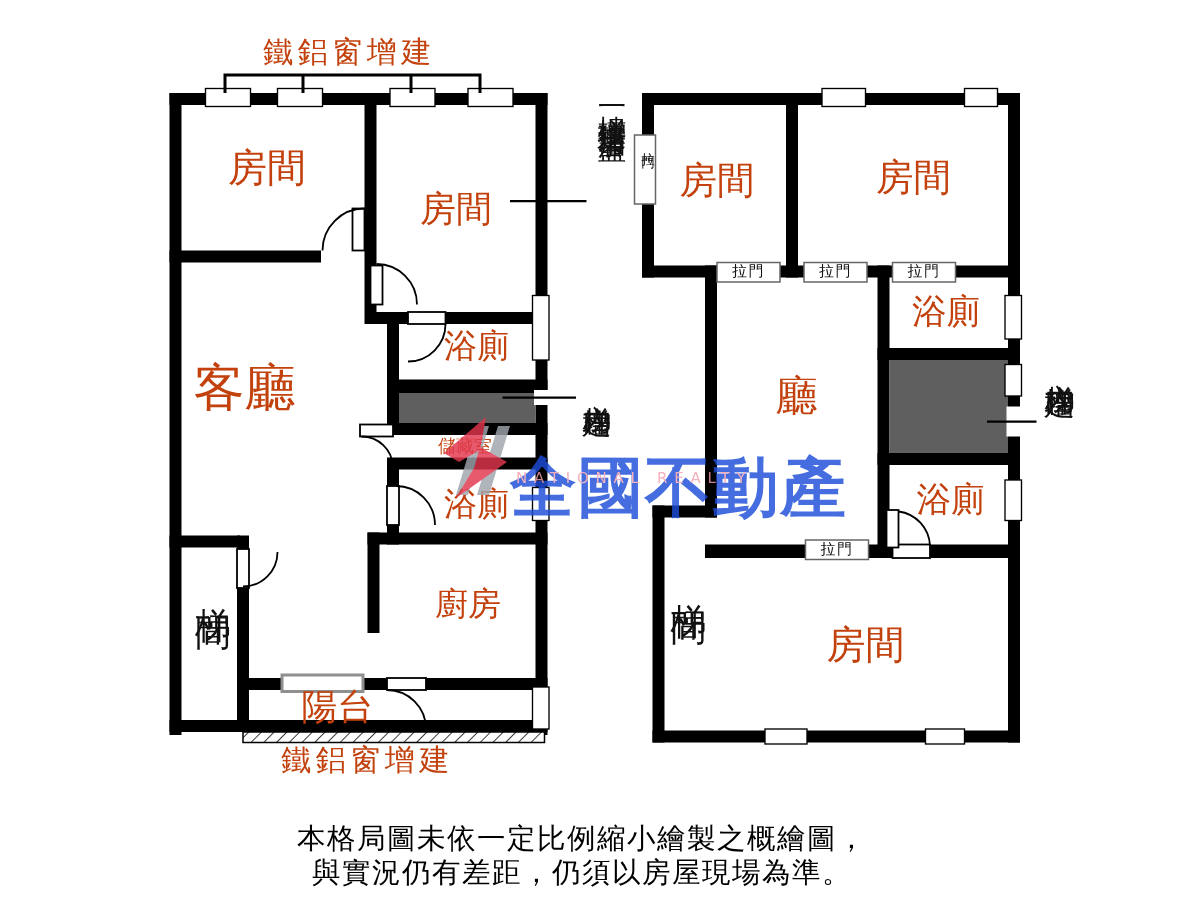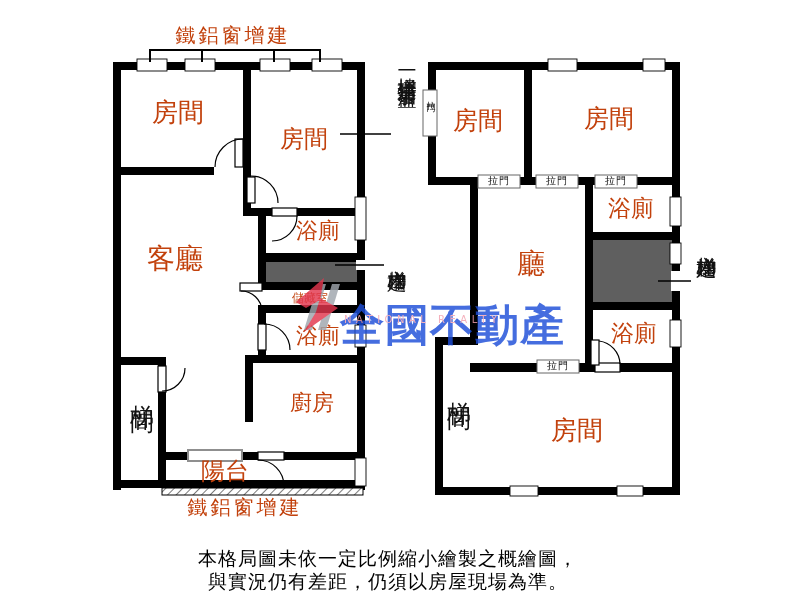--- a/index.html
+++ b/index.html
@@ -146,21 +146,21 @@
 
     <g stroke="#000" stroke-width="1.5">
       <line x1="340" y1="134" x2="391" y2="134"></line>
       <line x1="335" y1="265" x2="384" y2="265"></line>
       <line x1="658" y1="281" x2="691" y2="281"></line>
     </g>
   </svg>
 
   <div class="lbl" style="left:178px;top:112px;font-size:26px;">房間</div>
   <div class="lbl" style="left:304px;top:139px;font-size:24px;">房間</div>
-  <div class="lbl" style="left:175px;top:259px;font-size:28px;">客廳</div>
+  <div class="lbl" style="left:163px;top:259px;font-size:34px;">客廳</div>
   <div class="lbl" style="left:318px;top:231px;font-size:22px;">浴廁</div>
   <div class="lbl" style="left:310px;top:298px;font-size:12px;">儲藏室</div>
   <div class="lbl" style="left:318px;top:336px;font-size:22px;">浴廁</div>
   <div class="lbl" style="left:312px;top:403px;font-size:22px;">廚房</div>
   <div class="vlbl" style="left:126px;top:386px;font-size:24px;letter-spacing:6px;">梯間</div>
   <div class="lbl" style="left:225px;top:471px;font-size:24px;">陽台</div>
   <div class="lbl" style="left:233px;top:35px;font-size:20px;letter-spacing:3px;">鐵鋁窗增建</div>
   <div class="lbl" style="left:245px;top:507px;font-size:20px;letter-spacing:3px;">鐵鋁窗增建</div>
 
   <div class="lbl" style="left:478px;top:120px;font-size:25px;">房間</div>

